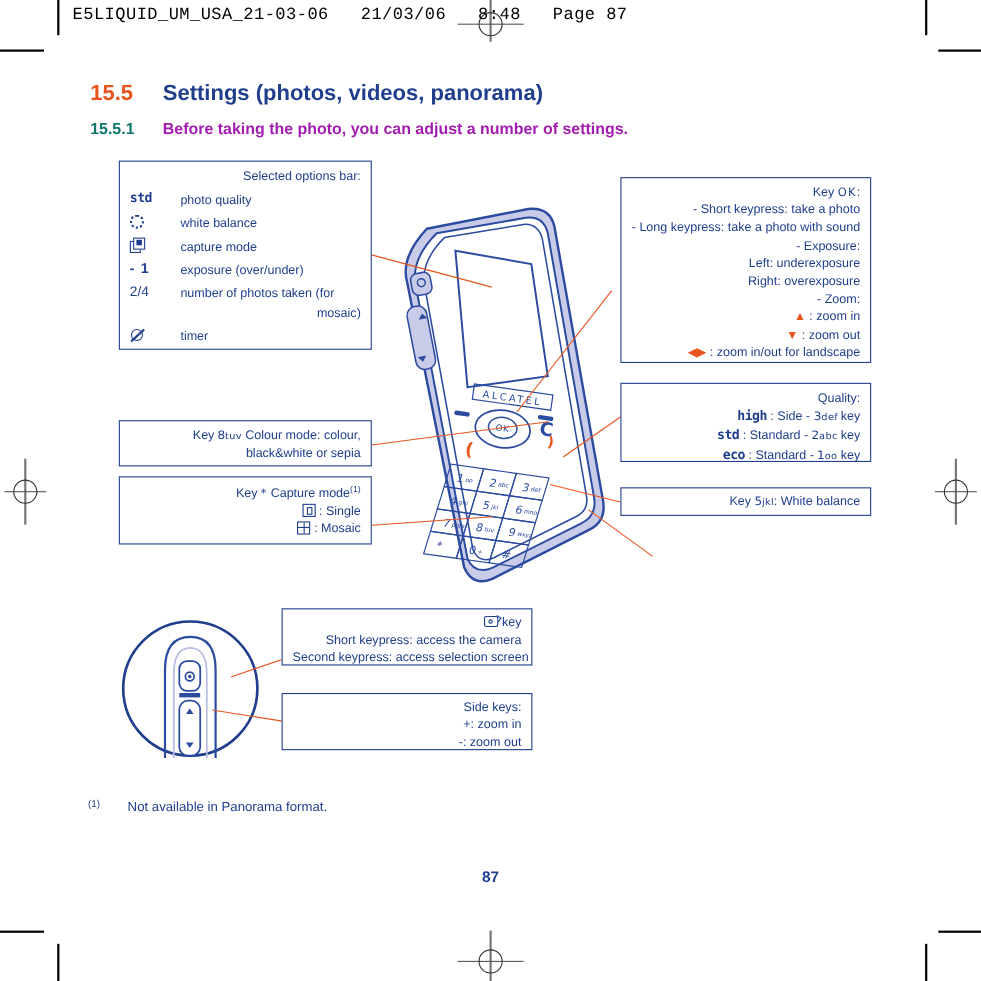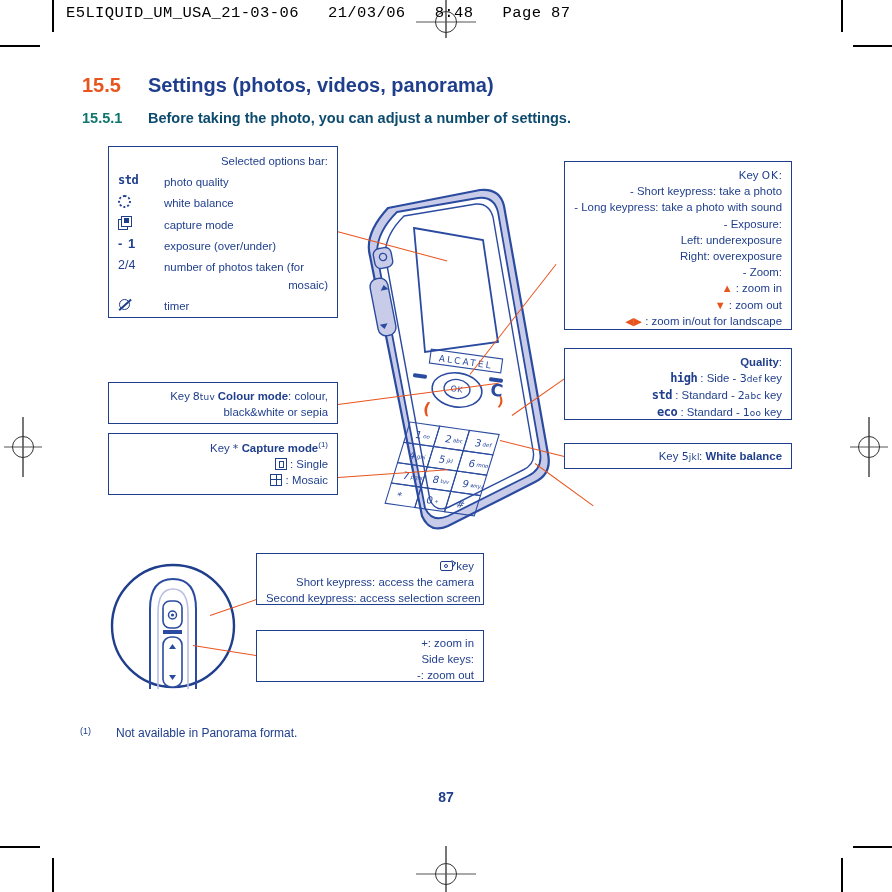--- a/index.html
+++ b/index.html
@@ -27,36 +27,36 @@
     font-family:"Liberation Mono", monospace;
     font-size:15.5px;letter-spacing:0.4px;color:#000;white-space:pre;
   }
 
   
   .h1wrap{position:absolute;left:82px;top:74px;display:flex;align-items:baseline;}
   .h1num{color:#E8541E;font-size:20px;font-weight:bold;width:66px;}
   .h1txt{color:#1F3E8C;font-size:20px;font-weight:bold;}
   .h2wrap{position:absolute;left:82px;top:110px;display:flex;align-items:baseline;}
   .h2num{color:#0f766e;font-size:14.5px;font-weight:bold;width:66px;}
-  .h2txt{color:#0c4a6e;font-size:14.5px;font-weight:bold;}
+  .h2txt{color:#a21caf;font-size:14.5px;font-weight:bold;}
 
   
   .box{
     position:absolute;
     border:1.4px solid #1F3E8C;
     background:#fff;
     color:#1F3E8C;
     font-size:11.4px;
     line-height:1.42;
     box-sizing:border-box;
     padding:5px 8px;
     z-index:6;
   }
   .box .ln{display:block;white-space:nowrap;text-align:right;}
-  .b{font-weight:bold;}
+  .b{font-weight:normal;}
 
   
   .optrow{display:flex;align-items:flex-start;margin-top:4px;}
   .opticon{width:46px;flex:0 0 46px;display:flex;justify-content:flex-start;align-items:center;height:15px;}
   .optlabel{padding-top:1px;}
   .cont{padding-left:46px;}
 
   
   .ic-std{font-family:"DejaVu Sans Mono",monospace;font-size:12px;font-weight:bold;letter-spacing:-0.5px;color:#1F3E8C;}
   .ic-wb{width:13px;height:13px;border:2px dotted #1F3E8C;border-radius:50%;box-sizing:border-box;}
@@ -405,22 +405,22 @@
   <div class="box" style="left:256px;top:553px;width:228px;height:52px;padding:4px 9px;">
     <span class="ln">
       <span class="camglyph"></span>
       <span>key</span>
     </span>
     <span class="ln">Short keypress: access the camera</span>
     <span class="ln">Second keypress: access selection screen</span>
   </div>
 
   <div class="box" style="left:256px;top:630px;width:228px;height:52px;padding:4px 9px;">
+    <span class="ln">Side keys:</span>
     <span class="ln">+: zoom in</span>
-    <span class="ln">Side keys:</span>
     <span class="ln">-: zoom out</span>
   </div>
 
   <div class="footnote">
     <span class="sup">(1)</span>
     <span class="ftxt">Not available in Panorama format.</span>
   </div>
 
   <div class="folio">87</div>
 

